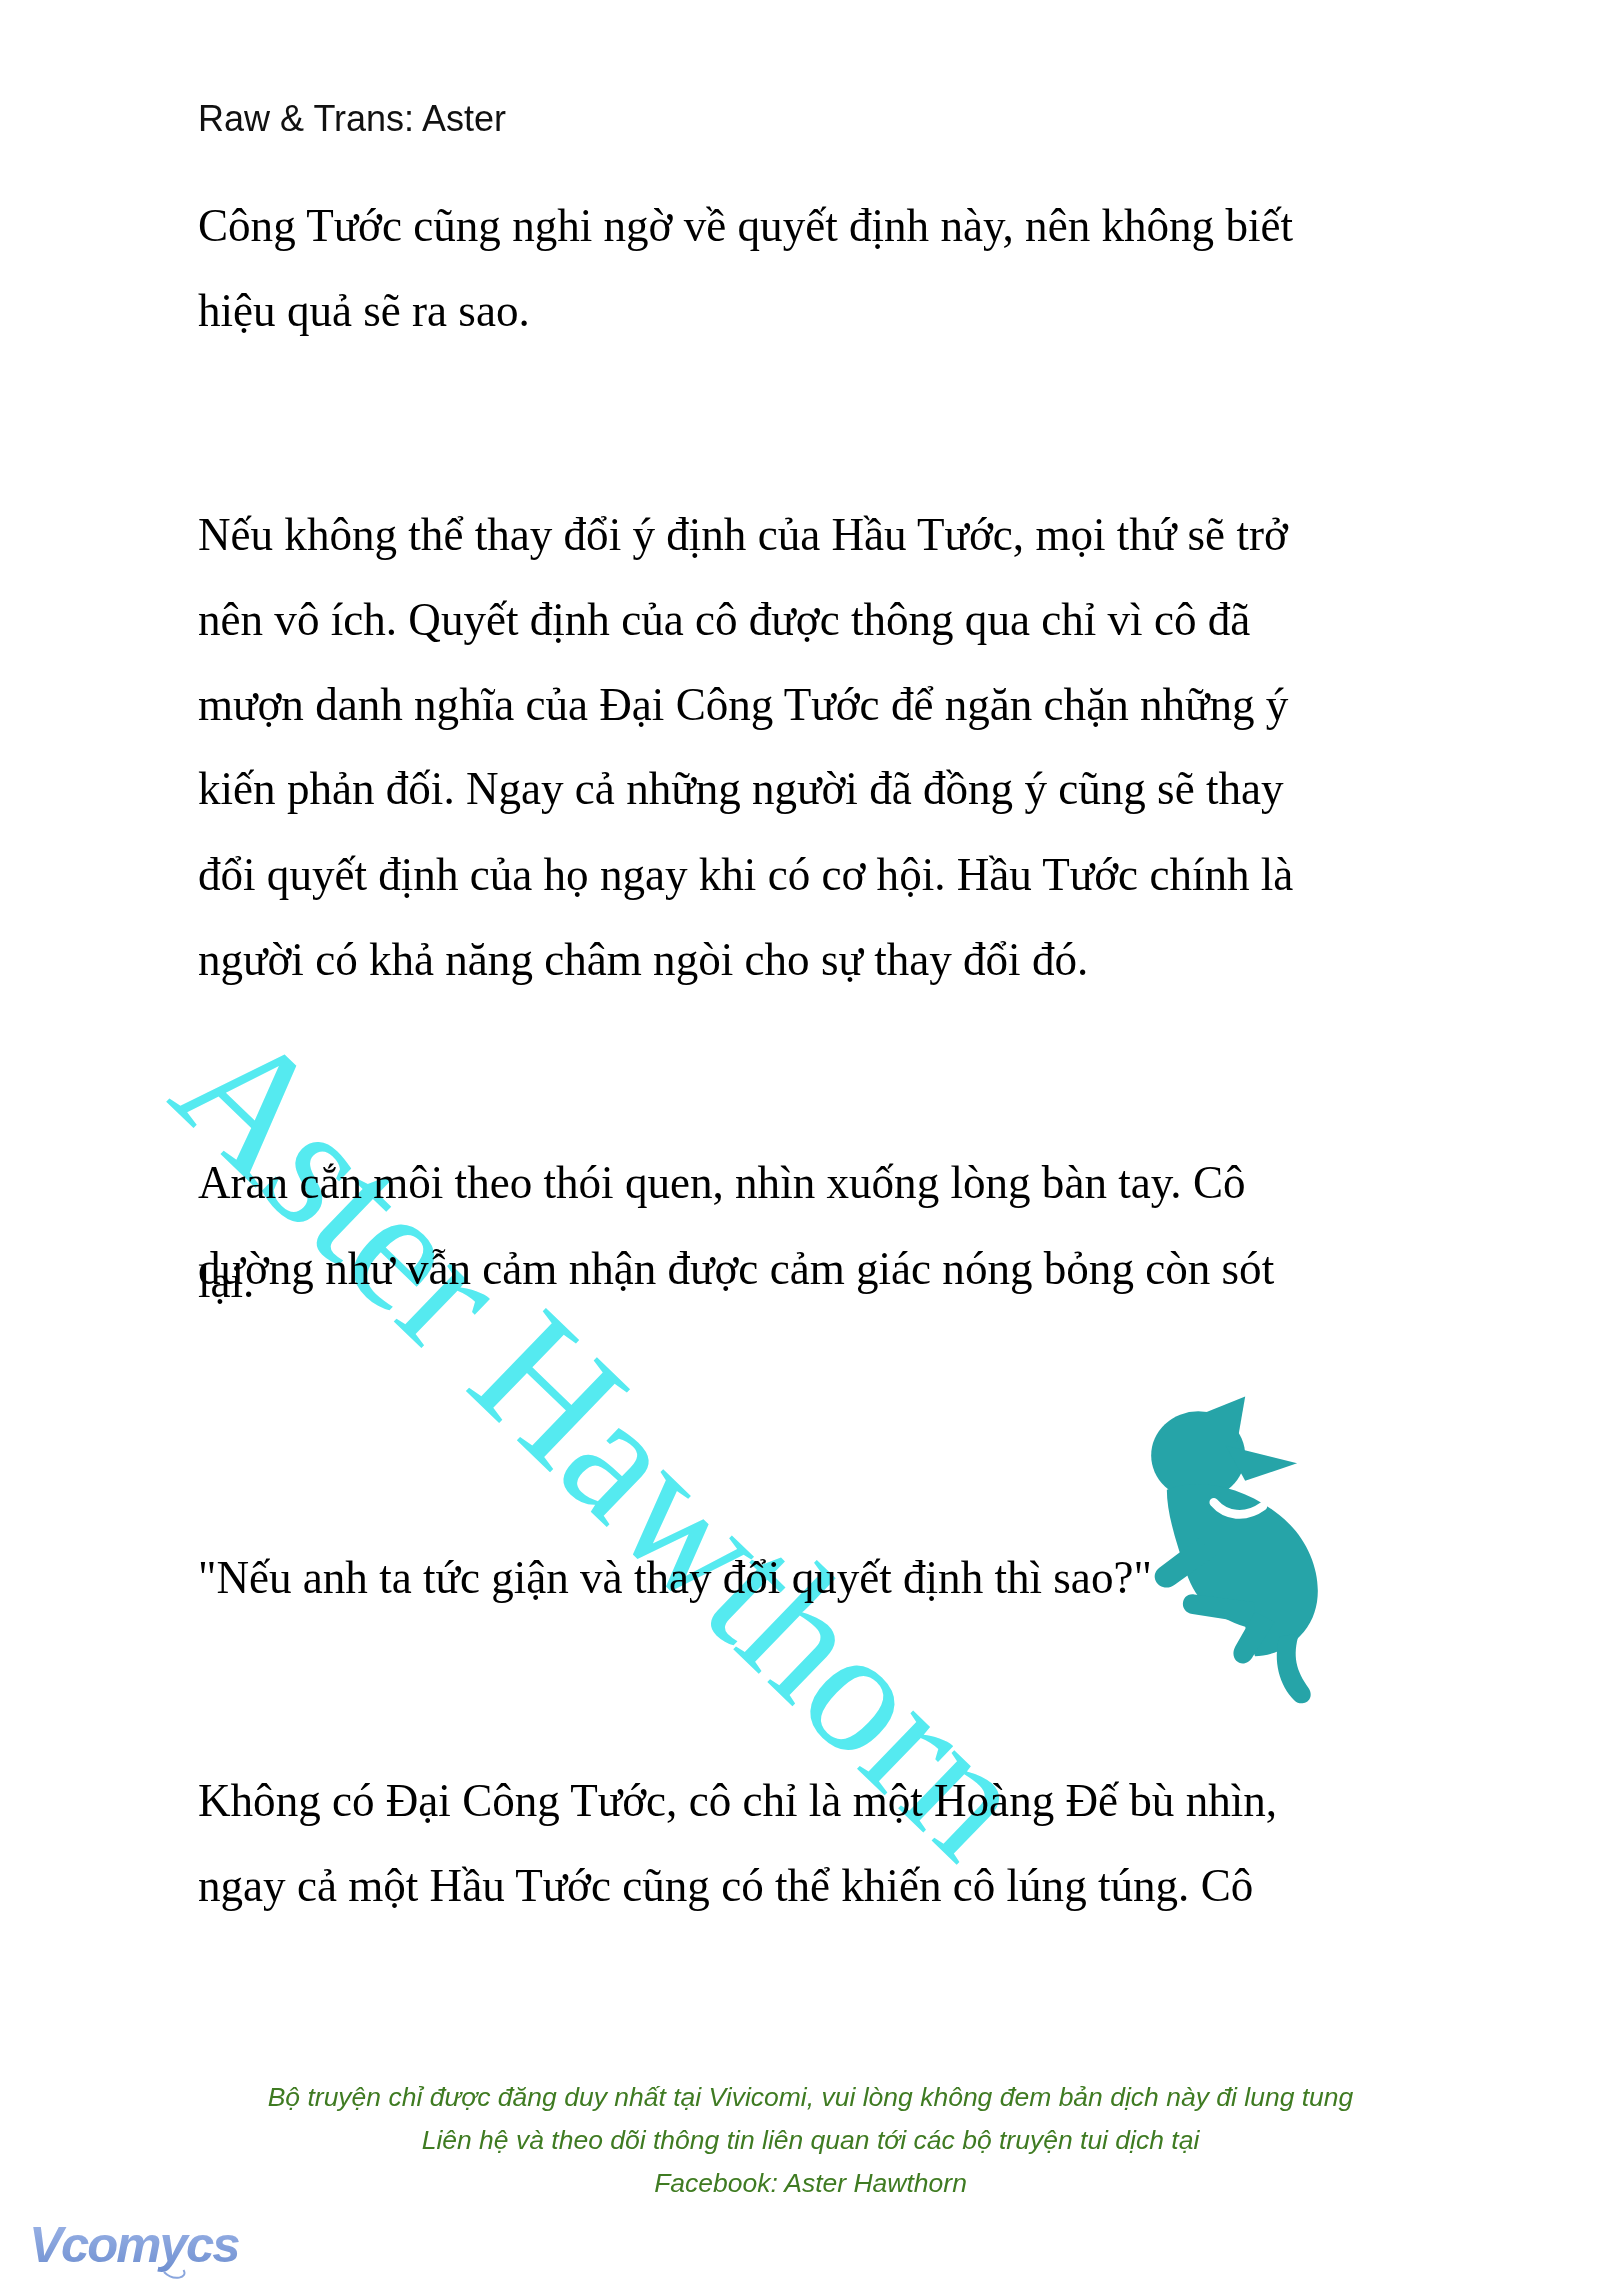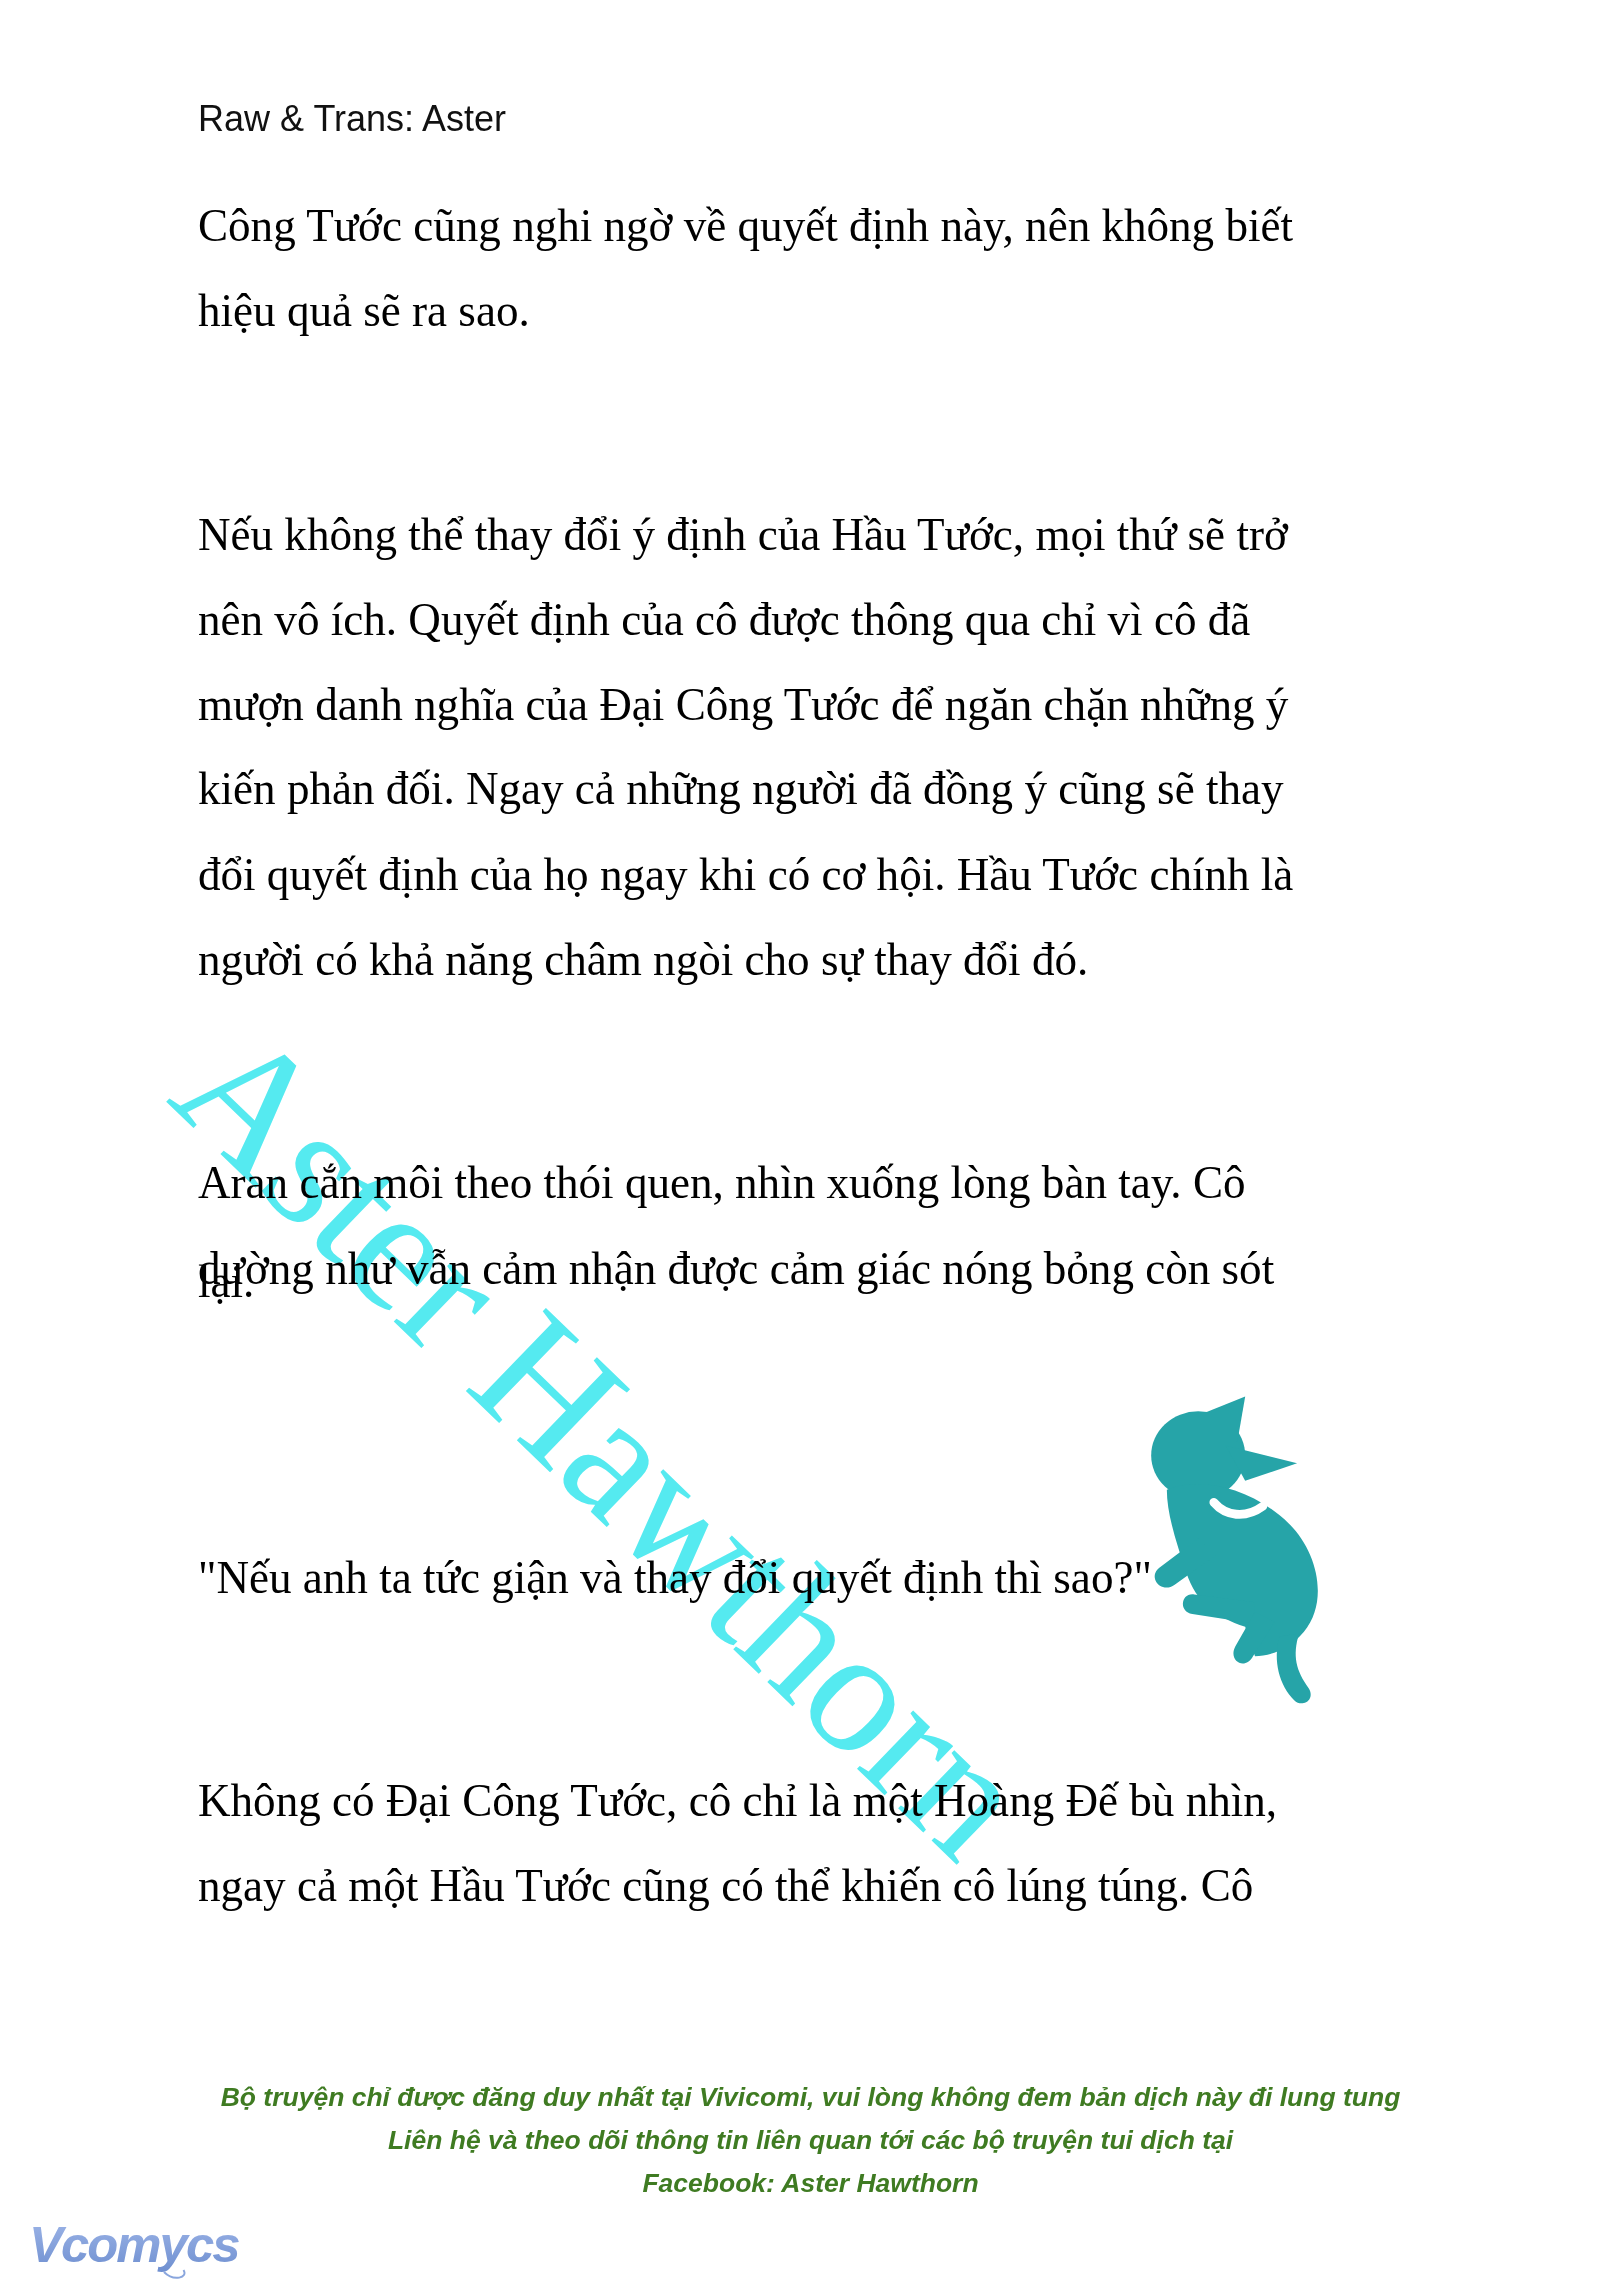--- a/index.html
+++ b/index.html
@@ -64,21 +64,21 @@
       height: 333px;
       z-index: 2;
     }
     .notice {
       position: absolute;
       left: 0;
       width: 1621px;
       text-align: center;
       font-family: "Liberation Sans", sans-serif;
       font-style: italic;
-      font-weight: bold;
+      font-weight: normal;
       font-size: 26.5px;
       color: #3f7b22;
       white-space: nowrap;
       z-index: 1;
     }
     .logo {
       position: absolute;
       left: 27.4px;
       top: 2213px;
       width: 225px;

